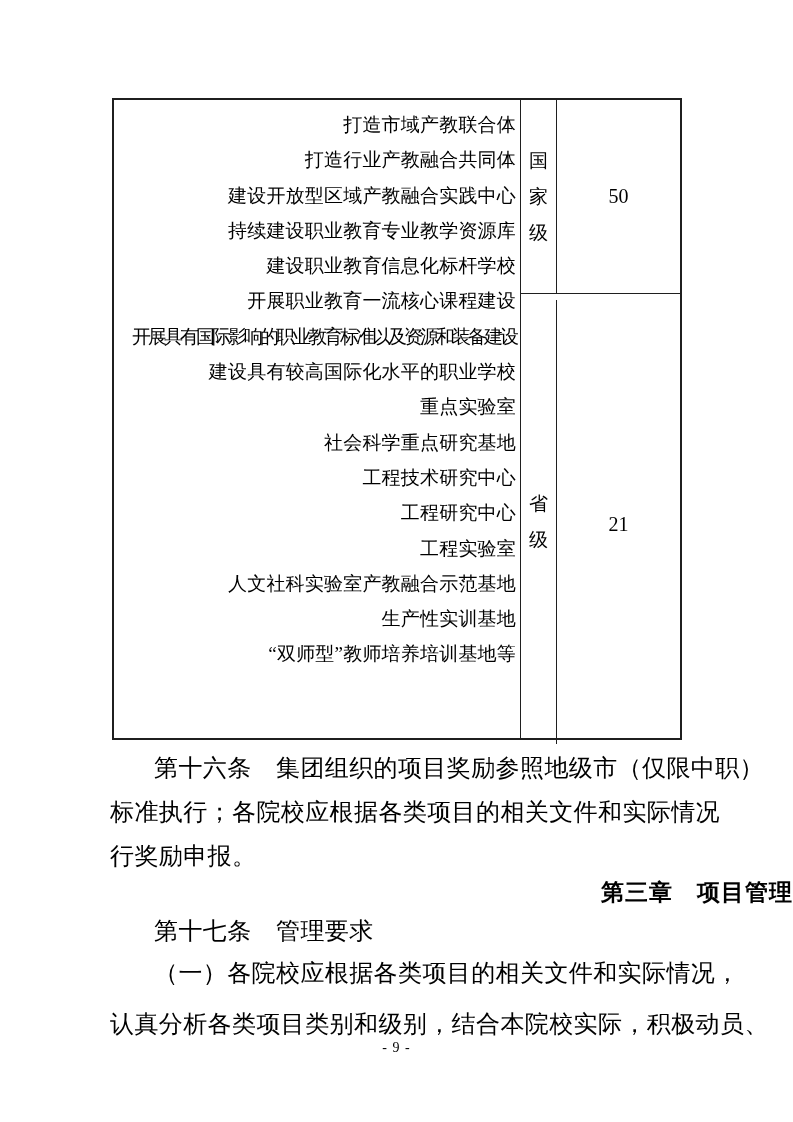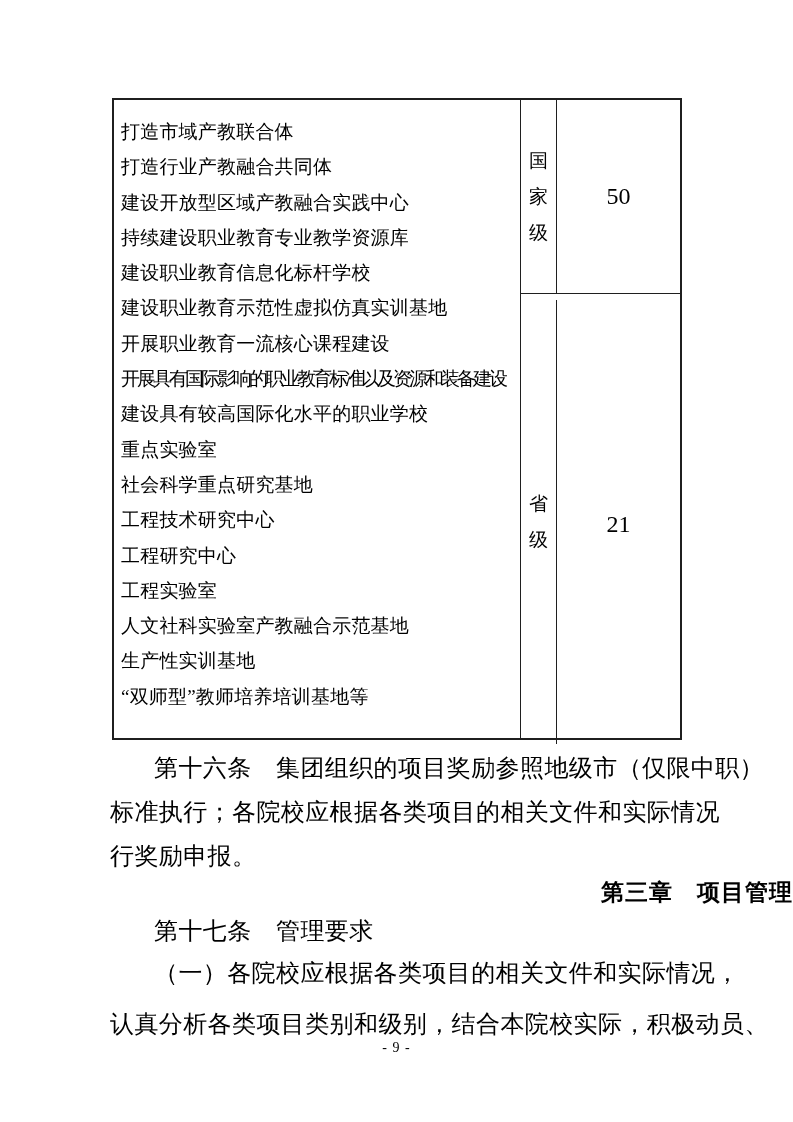--- a/index.html
+++ b/index.html
@@ -14,21 +14,22 @@
   .page{position:absolute;inset:0;background:#fff;}
 
   
   .doc-table{
     position:absolute;left:112px;top:98px;width:570px;height:642px;
     border:2px solid #1f1f1f;box-sizing:border-box;
   }
   .col-items{
     position:absolute;left:0;top:0;bottom:0;width:407px;
     border-right:1.5px solid #1f1f1f;box-sizing:border-box;
-    padding:14px 4px 0 7px;
+    padding:7px 4px 0 7px;
+    text-align:right;
   }
   .tbl-item{
     height:35.3px;line-height:35.3px;
     font-size:19px;letter-spacing:0.2px;
     white-space:nowrap;overflow:visible;
   }
   .tbl-item.tight{letter-spacing:-3px;}
   .col-right{
     position:absolute;left:407px;top:0;bottom:0;right:0;
   }
@@ -36,21 +37,21 @@
   .row-national{height:194px;border-bottom:1.5px solid #1f1f1f;}
   .row-provincial{height:444px;}
   .cell-level{
     width:36px;border-right:1.5px solid #1f1f1f;box-sizing:border-box;
     display:flex;flex-direction:column;align-items:center;justify-content:center;
   }
   .row-provincial .cell-level{transform:translateY(6px);}
   .vchar{line-height:36px;font-size:19px;text-align:center;}
   .cell-count{
     flex:1;display:flex;align-items:center;justify-content:center;
-    font-size:24px;
+    font-size:20px;
   }
   .row-provincial .cell-count{transform:translateY(8px);}
 
   
   .tline{
     position:absolute;left:110px;width:580px;
     font-size:24px;line-height:26px;letter-spacing:0.4px;
     white-space:nowrap;
   }
   .indent{text-indent:44px;}
@@ -69,21 +70,20 @@
 
 <div class="page">
 
   <div class="doc-table">
     <div class="col-items">
       <div class="tbl-item">打造市域产教联合体</div>
       <div class="tbl-item">打造行业产教融合共同体</div>
       <div class="tbl-item">建设开放型区域产教融合实践中心</div>
       <div class="tbl-item">持续建设职业教育专业教学资源库</div>
       <div class="tbl-item">建设职业教育信息化标杆学校</div>
-      <div class="tbl-item">建设职业教育示范性虚拟仿真实训基地</div>
       <div class="tbl-item">开展职业教育一流核心课程建设</div>
       <div class="tbl-item tight">开展具有国际影响的职业教育标准以及资源和装备建设</div>
       <div class="tbl-item">建设具有较高国际化水平的职业学校</div>
       <div class="tbl-item">重点实验室</div>
       <div class="tbl-item">社会科学重点研究基地</div>
       <div class="tbl-item">工程技术研究中心</div>
       <div class="tbl-item">工程研究中心</div>
       <div class="tbl-item">工程实验室</div>
       <div class="tbl-item">人文社科实验室产教融合示范基地</div>
       <div class="tbl-item">生产性实训基地</div>

